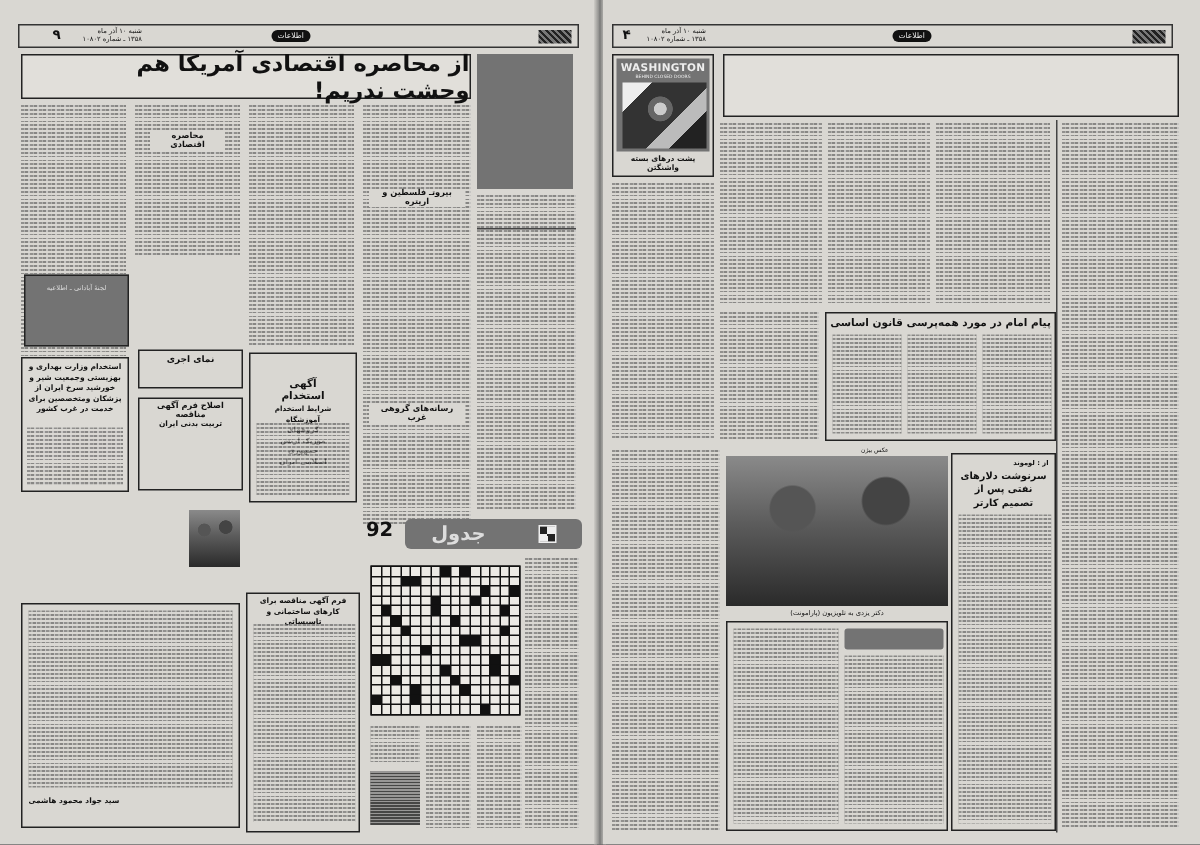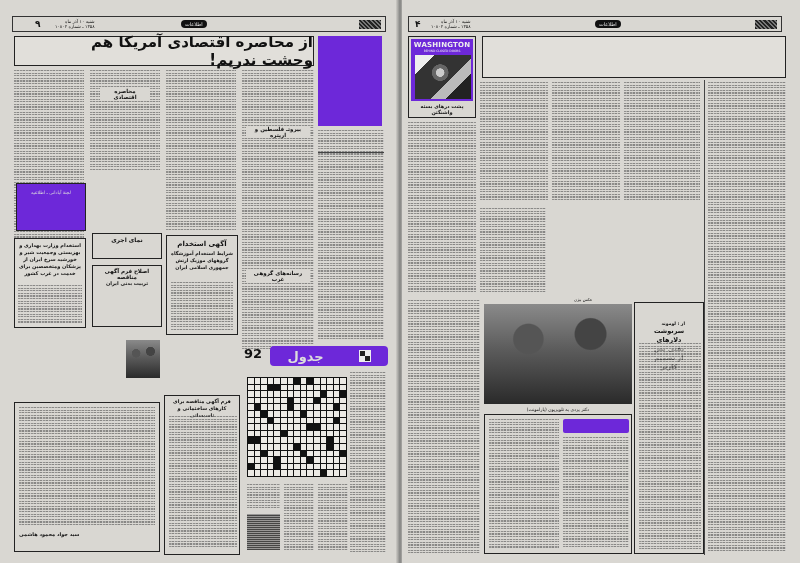--- a/index.html
+++ b/index.html
@@ -25,21 +25,21 @@
   .textcol { position: absolute;
     background:
       repeating-linear-gradient(180deg, transparent 0 1.2px, #d9d7d2 1.2px 2.6px),
       repeating-linear-gradient(90deg, #666 0 2px, #9a9a98 2px 3px, #555 3px 5px, #bbb 5px 6px);
     opacity: .62; }
   .vrule { position: absolute; width: 1px; background: #444; }
   .hrule { position: absolute; height: 1px; background: #444; }
   .subhead { position: absolute; font-size: 5.5px; font-weight: bold; direction: rtl; text-align: center;
              background: #d9d7d2; padding: 0 2px; }
   .box-title { font-weight: bold; direction: rtl; text-align: center; }
-  .dark { background: #6d28d9; }
+  .dark { background: #737373; }
   .photo { position: absolute; background: radial-gradient(circle at 30% 35%, #555 0 12%, transparent 13%),
            radial-gradient(circle at 72% 30%, #444 0 12%, transparent 13%),
            linear-gradient(180deg, #8a8a8a 0%, #5c5c5c 45%, #2a2a2a 100%); }
   .crossword { position: absolute; display: grid; border: 1.5px solid #111; background: #111; gap: 1px; }
   .cell { background: #eceae5; }
   .cell.b { background: #111; }
   .ad-text { font-size: 4.5px; direction: rtl; text-align: center; line-height: 6px; }
 </style>
 </head>
 <body>
@@ -83,21 +83,21 @@
 
   <div class="abs frame" style="left:92px;top:233px;width:70px;height:26px;padding:2px;">
     <div class="box-title" style="font-size:6px;">نمای اجری</div>
   </div>
 
   <div class="abs frame" style="left:92px;top:265px;width:70px;height:62px;padding:2px;">
     <div class="box-title" style="font-size:5.5px;">اصلاح فرم آگهی مناقصه</div>
     <div class="box-title" style="font-size:5px;">تربیت بدنی ایران</div>
   </div>
 
-  <div class="abs frame" style="left:166px;top:235px;width:72px;height:100px;padding:4px;">
+  <div class="abs frame" style="left:166px;top:235px;width:72px;height:100px;padding:16px;">
     <div class="box-title" style="font-size:7px;">آگهی استخدام</div>
     <div class="box-title" style="font-size:4.8px;line-height:7px;margin-top:2px;">شرایط استخدام آموزشگاه گروههای موزیک ارتش جمهوری اسلامی ایران</div>
     <div class="textcol" style="left:4px;top:46px;width:62px;height:48px;"></div>
   </div>
 
   <div class="photo" style="left:126px;top:340px;width:34px;height:38px;"></div>
 
   <div class="abs frame" style="left:14px;top:402px;width:146px;height:150px;">
     <div class="textcol" style="left:4px;top:4px;width:136px;height:118px;"></div>
     <div class="box-title" style="position:absolute;left:4px;top:128px;font-size:5px;">سید جواد محمود هاشمی</div>
@@ -374,28 +374,34 @@
   <div class="headline" style="left:80px;top:36px;width:304px;height:42px;font-size:12.5px;line-height:18px;">
   </div>
 
   <div class="textcol" style="left:6px;top:122px;width:68px;height:170px;"></div>
   <div class="textcol" style="left:78px;top:82px;width:68px;height:120px;"></div>
   <div class="textcol" style="left:150px;top:82px;width:68px;height:120px;"></div>
   <div class="textcol" style="left:222px;top:82px;width:76px;height:120px;"></div>
   <div class="textcol" style="left:306px;top:82px;width:78px;height:470px;"></div>
   <div class="vrule" style="left:302px;top:80px;height:475px;"></div>
 
+  <div class="abs frame" style="left:148px;top:208px;width:154px;height:86px;padding:2px;">
+    <div class="box-title" style="font-size:7px;">پیام امام در مورد همه‌پرسی قانون اساسی</div>
+    <div class="textcol" style="left:4px;top:14px;width:46px;height:66px;"></div>
+    <div class="textcol" style="left:54px;top:14px;width:46px;height:66px;"></div>
+    <div class="textcol" style="left:104px;top:14px;width:46px;height:66px;"></div>
+  </div>
 
   <div class="textcol" style="left:78px;top:208px;width:66px;height:86px;"></div>
 
   <div class="abs" style="left:172px;top:297px;font-size:4px;direction:rtl;">عکس بیژن</div>
   <div class="photo" style="left:82px;top:304px;width:148px;height:100px;"></div>
   <div class="abs" style="left:84px;top:407px;width:144px;font-size:4.5px;direction:rtl;text-align:center;">دکتر یزدی به تلویزیون (پارامونت)</div>
 
-  <div class="abs frame" style="left:232px;top:302px;width:70px;height:252px;padding:18px;">
+  <div class="abs frame" style="left:232px;top:302px;width:70px;height:252px;padding:4px;">
     <div class="ad-text" style="text-align:right;font-weight:bold;">از : لوموند</div>
     <div class="box-title" style="font-size:6.5px;line-height:9px;">سرنوشت دلارهای نفتی پس از تصمیم کارتر</div>
     <div class="textcol" style="left:4px;top:40px;width:62px;height:206px;"></div>
   </div>
 
   <div class="abs frame" style="left:82px;top:414px;width:148px;height:140px;">
     <div class="dark" style="position:absolute;left:78px;top:4px;width:66px;height:14px;border-radius:2px;"></div>
     <div class="textcol" style="left:4px;top:4px;width:70px;height:130px;"></div>
     <div class="textcol" style="left:78px;top:22px;width:66px;height:112px;"></div>
   </div>

